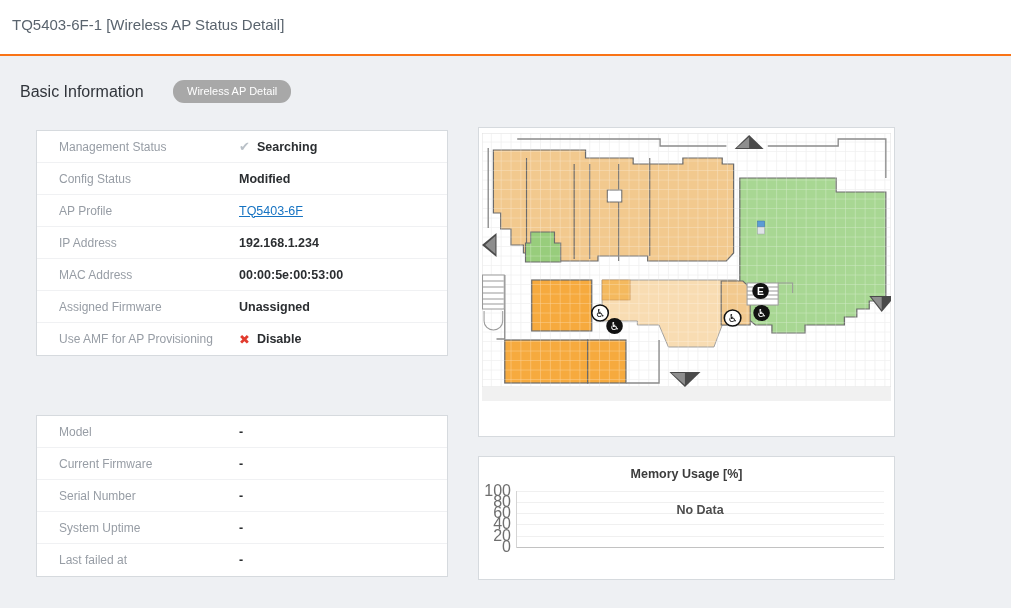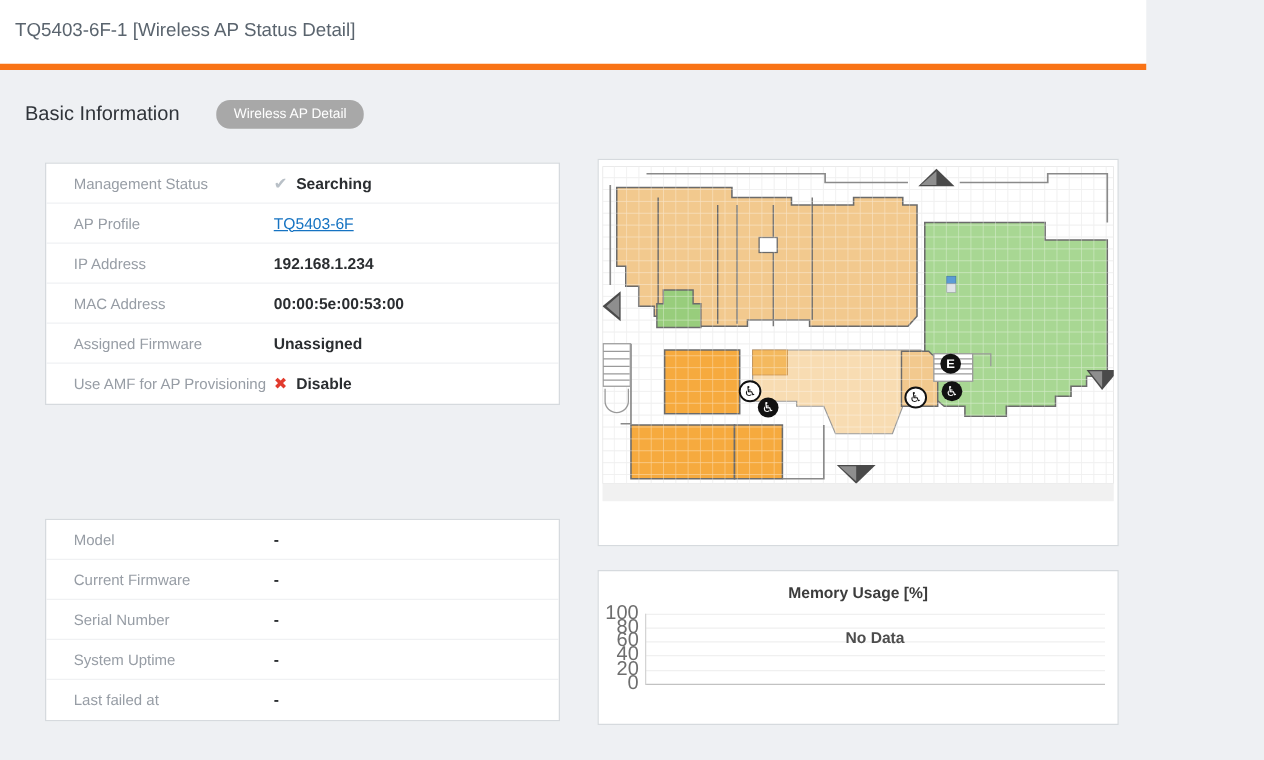--- a/index.html
+++ b/index.html
@@ -1,30 +1,30 @@
 <!DOCTYPE html>
 <html><head>
 <meta charset="utf-8">
 <style>
   * { margin:0; padding:0; box-sizing:border-box; }
   html,body { width:1011px; height:608px; }
   body { font-family:"Liberation Sans","DejaVu Sans",sans-serif; background:#eef0f3; position:relative; overflow:hidden; }
 
-  .topbar { position:absolute; left:0; top:0; width:917px; height:56px; background:#ffffff; border-bottom:5px solid #f97316; }
+  .topbar { position:absolute; left:0; top:0; width:1011px; height:56px; background:#ffffff; border-bottom:2px solid #f97316; }
   .topbar .title { position:absolute; left:12px; top:16px; font-size:15px; color:#5a646e; }
 
   .section-head { position:absolute; left:20px; top:80px; height:24px; display:flex; align-items:center; }
   .section-title { font-size:16px; color:#30343a; }
   .detail-btn { position:absolute; left:173px; top:80px; height:23px; padding:0 14px; background:#a8a8a8; color:#fff; font-size:11px; border:none; border-radius:11px; line-height:23px; cursor:pointer; white-space:nowrap; font-family:inherit; }
 
   .card { position:absolute; background:#ffffff; border:1px solid #d6dade; }
   .card.table1 { left:36px; top:130px; width:412px; }
   .card.table2 { left:36px; top:415px; width:412px; }
 
-  .info-row { display:flex; align-items:center; height:32px; padding:0 8px 0 22px; border-bottom:1px solid #f0f1f3; }
+  .info-row { display:flex; align-items:center; height:32px; padding:0 8px 0 22px; border-bottom:1px solid #f0f1f3;gap:20px; }
   .info-row:last-child { border-bottom:none; }
   .info-label { width:160px; flex:none; color:#979da5; font-size:12px; }
   .info-value { font-weight:700; color:#2b2e31; font-size:12.5px; display:flex; align-items:center; gap:7px; }
   .info-value a { color:#1673c2; font-weight:400; text-decoration:underline; }
   .ic-check { color:#b9c0c7; font-size:13px; }
   .ic-cross { color:#e23b2e; font-size:13px; }
 
   .card.map-panel { left:478px; top:127px; width:417px; height:310px; }
   .map-svg { position:absolute; left:3px; top:5px; }
   .map-strip { position:absolute; left:3px; top:259px; width:409px; height:14px; background:#f1f1f1; }
@@ -53,20 +53,24 @@
 </div>
 <button class="detail-btn">Wireless AP Detail</button>
 
 <div class="card table1">
   <div class="info-row">
     <span class="info-label">Management Status</span>
     <span class="info-value">
       <span class="ic-check">✔</span>
       <span>Searching</span>
     </span>
+  </div>
+  <div class="info-row">
+    <span class="info-label">Config Status</span>
+    <span class="info-value">Modified</span>
   </div>
   <div class="info-row">
     <span class="info-label">AP Profile</span>
     <span class="info-value">
       <a href="#">TQ5403-6F</a>
     </span>
   </div>
   <div class="info-row">
     <span class="info-label">IP Address</span>
     <span class="info-value">192.168.1.234</span>

